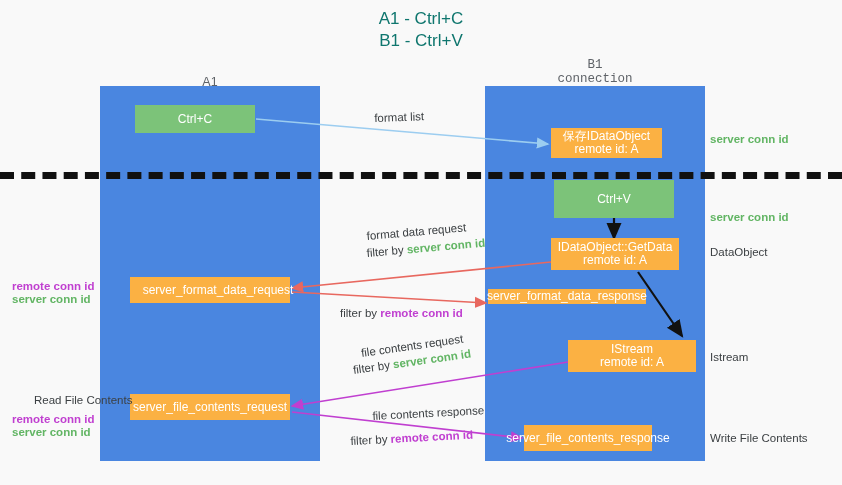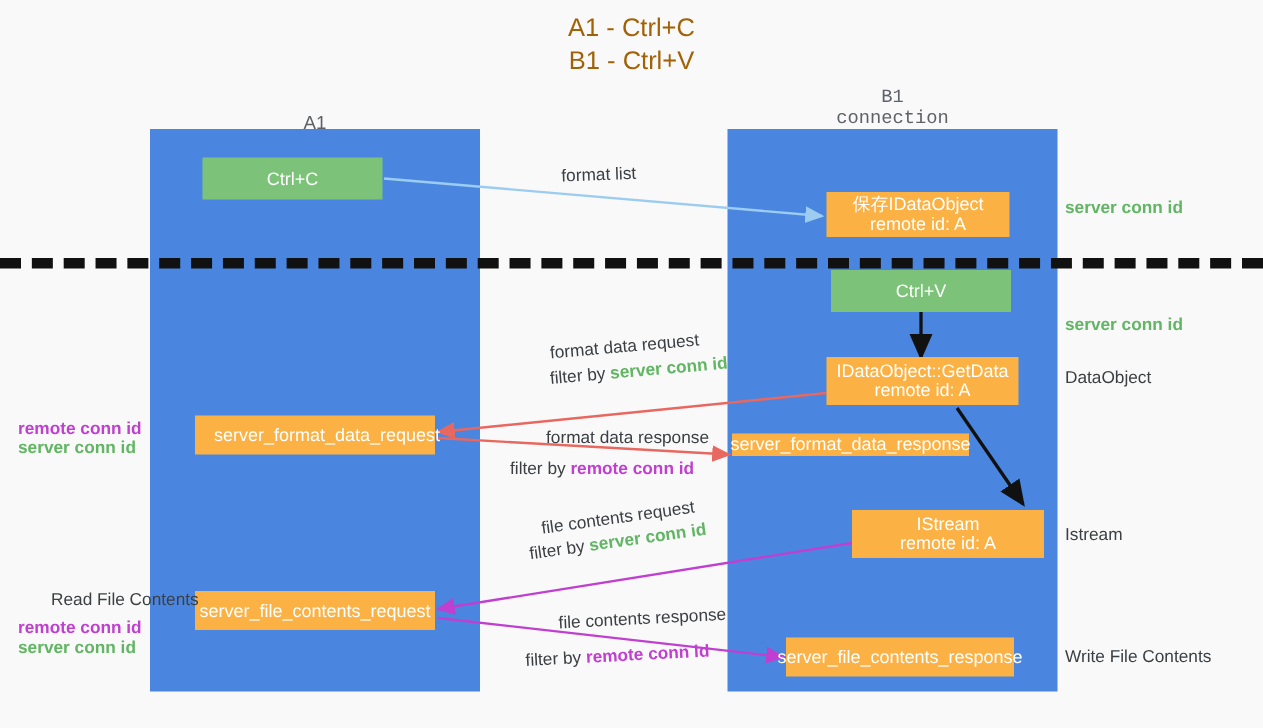--- a/index.html
+++ b/index.html
@@ -5,21 +5,21 @@
   html,body{margin:0;padding:0;}
   body{
     width:842px;height:485px;position:relative;overflow:hidden;
     background:#f9f9f9;
     font-family:"Liberation Sans","DejaVu Sans",sans-serif;
     color:#3c4043;
   }
   #stage{position:absolute;inset:0;}
   .lane{position:absolute;background:#4a86e0;}
   .lane-head{position:absolute;text-align:center;font-size:12.5px;color:#5f6368;line-height:14px;}
-  .title{position:absolute;left:0;right:0;top:8px;text-align:center;font-size:17px;color:#a16207;line-height:22px;}
+  .title{position:absolute;left:0;right:0;top:8px;text-align:center;font-size:17px;color:#0f766e;line-height:22px;}
   .box{position:absolute;box-sizing:border-box;display:flex;flex-direction:column;
        align-items:center;justify-content:center;color:#ffffff;font-size:12px;line-height:13px;text-align:center;}
   .box.orange{background:#fbb143;}
   .box.green{background:#7cc379;}
   .box .l2{display:block;}
   .divider{position:absolute;left:0;right:0;top:172px;height:0;
     border-top:7px dashed #111111;}
   .sidelabel{position:absolute;font-size:11.5px;line-height:14px;}
   .green-t{color:#62b564;font-weight:bold;}
   .magenta-t{color:#c03fd0;font-weight:bold;}
@@ -88,44 +88,44 @@
   </div>
 
   <div class="box orange" style="left:130px;top:277px;width:160px;height:26px;padding-left:16px;">
     <span>server_format_data_request</span>
   </div>
 
   <div class="box orange" style="left:130px;top:394px;width:160px;height:26px;">
     <span>server_file_contents_request</span>
   </div>
 
-  <div class="box orange" style="left:551px;top:128px;width:122px;height:30px;">
+  <div class="box orange" style="left:551px;top:128px;width:111px;height:30px;">
     <span>保存IDataObject</span>
     <span class="l2">remote id: A</span>
   </div>
 
-  <div class="box green" style="left:554px;top:180px;width:120px;height:28px;">
+  <div class="box green" style="left:554px;top:180px;width:120px;height:38px;">
     <span>Ctrl+V</span>
   </div>
 
   <div class="box orange" style="left:551px;top:238px;width:128px;height:32px;">
     <span>IDataObject::GetData</span>
     <span class="l2">remote id: A</span>
   </div>
 
   <div class="box orange" style="left:568px;top:340px;width:128px;height:32px;">
     <span>IStream</span>
     <span class="l2">remote id: A</span>
   </div>
 
   <div class="box orange" style="left:488px;top:289px;width:158px;height:15px;">
     <span>server_format_data_response</span>
   </div>
 
-  <div class="box orange" style="left:524px;top:425px;width:152px;height:26px;">
+  <div class="box orange" style="left:524px;top:425px;width:128px;height:26px;">
     <span>server_file_contents_response</span>
   </div>
 
   <div class="sidelabel green-t" style="left:710px;top:132px;">server conn id</div>
   <div class="sidelabel green-t" style="left:710px;top:210px;">server conn id</div>
   <div class="sidelabel dark-t" style="left:710px;top:245px;">DataObject</div>
   <div class="sidelabel dark-t" style="left:710px;top:350px;">Istream</div>
   <div class="sidelabel dark-t" style="left:710px;top:431px;">Write File Contents</div>
 
   <div class="sidelabel magenta-t" style="left:12px;top:279px;">remote conn id</div>
@@ -135,21 +135,20 @@
   <div class="sidelabel magenta-t" style="left:12px;top:412px;">remote conn id</div>
   <div class="sidelabel green-t" style="left:12px;top:425px;">server conn id</div>
 
   <div class="arrowlabel rotlab" style="left:374px;top:110px;transform:rotate(-2deg);">format list</div>
 
   <div class="arrowlabel rotlab" style="left:366px;top:228px;transform:rotate(-5deg);">format data request</div>
   <div class="arrowlabel rotlab" style="left:366px;top:245px;transform:rotate(-5deg);">
     <span>filter by </span><span class="green-t">server conn id</span>
   </div>
 
-  <div class="arrowlabel" style="left:364px;top:284px;">format data response</div>
   <div class="arrowlabel" style="left:340px;top:305px;">
     <span>filter by </span><span class="magenta-t">remote conn id</span>
   </div>
 
   <div class="arrowlabel rotlab" style="left:360px;top:345px;transform:rotate(-8deg);">file contents request</div>
   <div class="arrowlabel rotlab" style="left:352px;top:362px;transform:rotate(-8deg);">
     <span>filter by </span><span class="green-t">server conn id</span>
   </div>
 
   <div class="arrowlabel rotlab" style="left:372px;top:408px;transform:rotate(-3deg);">file contents response</div>

